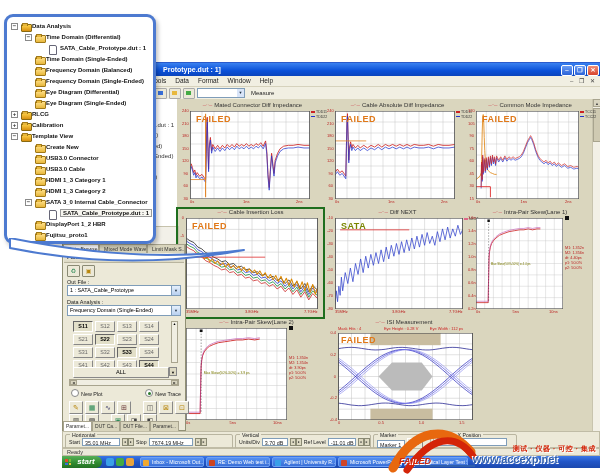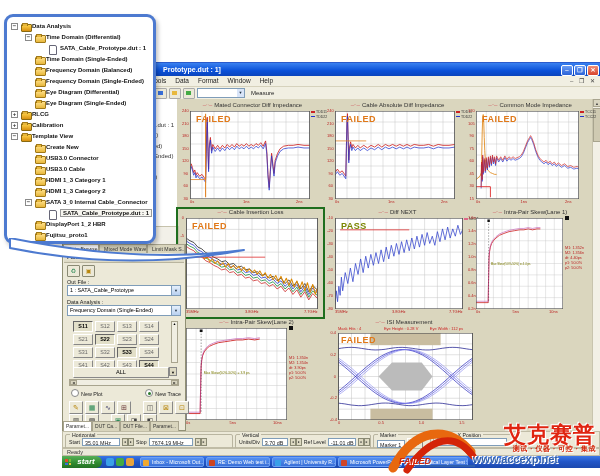--- a/index.html
+++ b/index.html
@@ -424,21 +424,21 @@
       <div class="ytick" style="left: 0px; width: 6px; top: 59px;">-50</div>
       <div class="ytick" style="left: 0px; width: 6px; top: 72px;">-60</div>
       <div class="ytick" style="left: 0px; width: 6px; top: 85px;">-70</div>
       <div class="ytick" style="left: 0px; width: 6px; top: 98px;">-80</div>
       <div class="xtick" style="top: 101px; left: 8px;">35MHz</div>
       <div class="xtick" style="top: 101px; left: 65px;">3.8GHz</div>
       <div class="xtick" style="top: 101px; left: 122px;">7.7GHz</div>
       <div class="legend" style="top: 8px; right: 0px; width: 4px;">
         <div><span class="legdash" style="background: rgb(221, 102, 136);"></span><span>NEXT</span></div>
       </div>
-      <div class="cstatus" style="color: rgb(122, 133, 0); left: 14px; top: 12px;">PASS</div>
+      <div class="cstatus" style="color: rgb(122, 133, 0); left: 14px; top: 12px;">SATA</div>
     </div>
     <div class="chart" style="left: 468px; top: 209px; width: 124px; height: 108px;">
       <div class="ctitle">Intra-Pair Skew(Lane 1)</div>
       <svg viewBox="0 0 100 100" preserveAspectRatio="none" style="position: absolute; left: 8px; top: 9px; width: 87px; height: 91px; overflow: hidden;">
         <rect x="0" y="0" width="100" height="100" fill="#ffffff"></rect>
         <line x1="10" y1="0" x2="10" y2="100" stroke="#c9c9c9" stroke-width="0.5"></line>
         <line x1="20" y1="0" x2="20" y2="100" stroke="#c9c9c9" stroke-width="0.5"></line>
         <line x1="30" y1="0" x2="30" y2="100" stroke="#c9c9c9" stroke-width="0.5"></line>
         <line x1="40" y1="0" x2="40" y2="100" stroke="#c9c9c9" stroke-width="0.5"></line>
         <line x1="50" y1="0" x2="50" y2="100" stroke="#c9c9c9" stroke-width="0.5"></line>
@@ -776,17 +776,16 @@
     <div class="taskbtn" style="left: 276px;"><span class="tico" style="background: rgb(208, 68, 40);"></span><span>Microsoft PowerPoint ...</span></div>
     <div class="taskbtn" style="left: 342px;"><span class="tico" style="background: rgb(136, 153, 170);"></span><span>2 Physical Layer Test S...</span></div>
   </div>
 
 <div id="watermark">
   <svg width="95" height="52" style="position:absolute;left:0;top:2px">
     <path d="M8 46 C30 6 62 2 86 30" stroke="#e8680f" stroke-width="9" fill="none" stroke-linecap="round"></path>
     <path d="M22 48 C46 14 70 10 88 34" stroke="#d42408" stroke-width="7" fill="none" stroke-linecap="round"></path>
     <path d="M30 44 L90 44" stroke="#2f5fae" stroke-width="2" fill="none"></path>
   </svg>
-  <div id="wm-brand">艾克赛普</div>
   <div id="wm-slogan">测试 · 仪器 · 可控 · 集成</div>
   <div id="wm-url">www.accexp.net</div>
   <div id="wm-logotext">FAILED</div>
 </div>
 
 </body></html>

